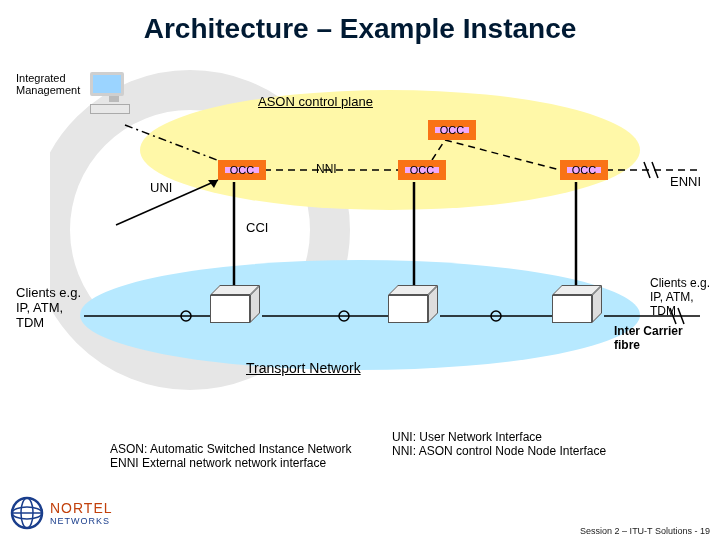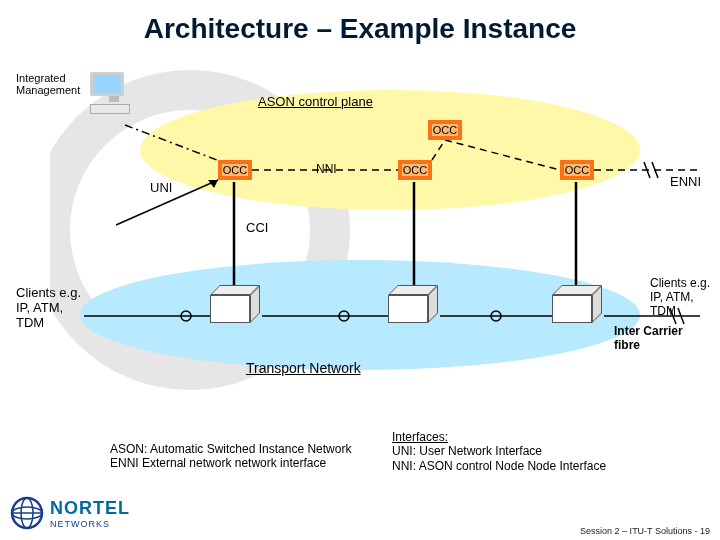--- a/index.html
+++ b/index.html
@@ -48,23 +48,23 @@
     line-height: 1.2;
     color: #000;
   }
   .label {
     position: absolute;
     font-size: 12px;
     color: #000;
   }
   .occ-box {
     position: absolute;
-    width: 34px; height: 20px;
-    background: #fdba74;
-    border: 4px solid #f97316;
+    width: 48px; height: 20px;
+    background: #f0abfc;
+    border: 7px solid #f97316;
     display: flex; align-items: center; justify-content: center;
     font-size: 11px;
   }
   .switch-3d {
     position: absolute;
     width: 52px; height: 38px;
   }
   .cube-front {
     position: absolute;
     left: 0; top: 10px;
@@ -193,31 +193,30 @@
   <div class="label underline" style="left:246px; top:290px; font-size:14px;">Transport Network</div>
   <div class="label" style="left:614px; top:254px; font-size:12px; font-weight:bold; width:94px;">Inter Carrier fibre</div>
 </div>
 
 <div class="legend" style="left:110px; top:442px;">
   <div>ASON: Automatic Switched Instance Network</div>
   <div>ENNI External network network interface</div>
 </div>
 
 <div class="interfaces" style="left:392px; top:430px;">
-  <div class="underline">Interfaces:</div>
   <div>UNI: User Network Interface</div>
   <div>NNI: ASON control Node Node Interface</div>
 </div>
 
 <div class="brand">
   <svg width="34" height="34">
     <circle cx="17" cy="17" r="15" fill="none" stroke="#1a3e8c" stroke-width="2.5"></circle>
     <ellipse cx="17" cy="17" rx="15" ry="6" fill="none" stroke="#1a3e8c" stroke-width="1.5"></ellipse>
     <ellipse cx="17" cy="17" rx="6" ry="15" fill="none" stroke="#1a3e8c" stroke-width="1.5"></ellipse>
     <line x1="2" y1="17" x2="32" y2="17" stroke="#1a3e8c" stroke-width="1.5"></line>
   </svg>
   <div>
-    <div style="font-weight:bold; color:#0369a1; font-size:18px; letter-spacing:1px;">NORTEL</div>
+    <div style="font-weight:normal; color:#c2410c; font-size:14px; letter-spacing:1px;">NORTEL</div>
     <div style="font-size:9px; color:#1a3e8c; letter-spacing:1px;">NETWORKS</div>
   </div>
 </div>
 
 <div class="footer">Session 2 – ITU-T Solutions - 19</div>
 
 </body></html>

